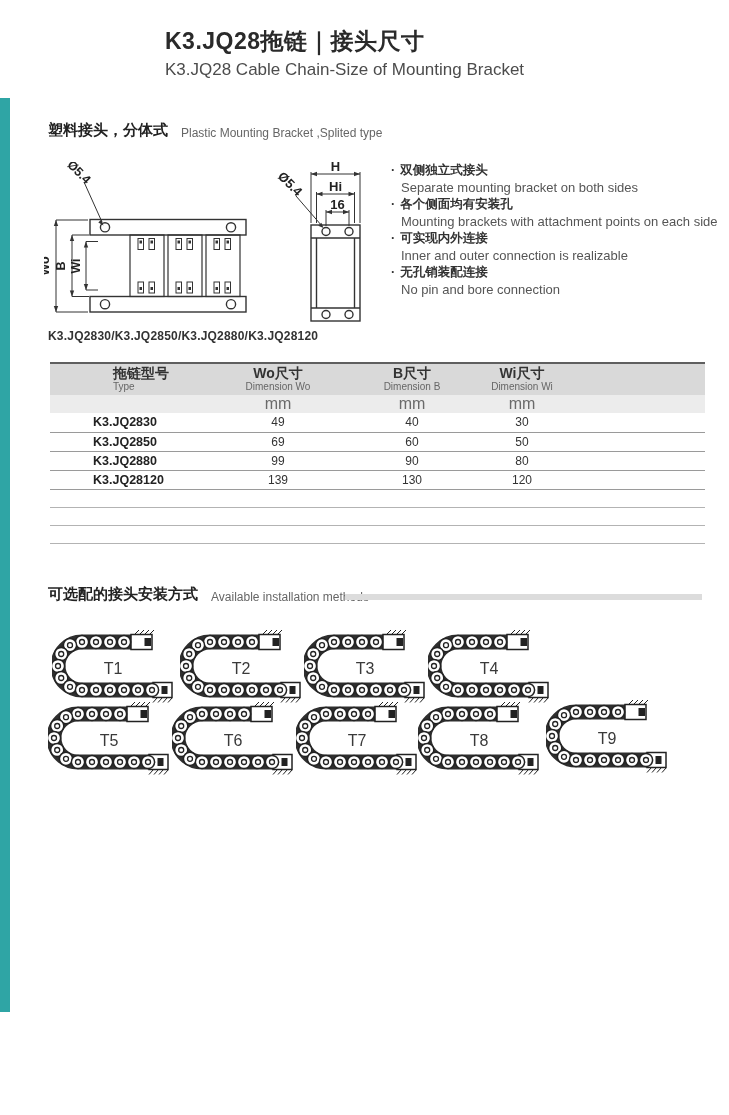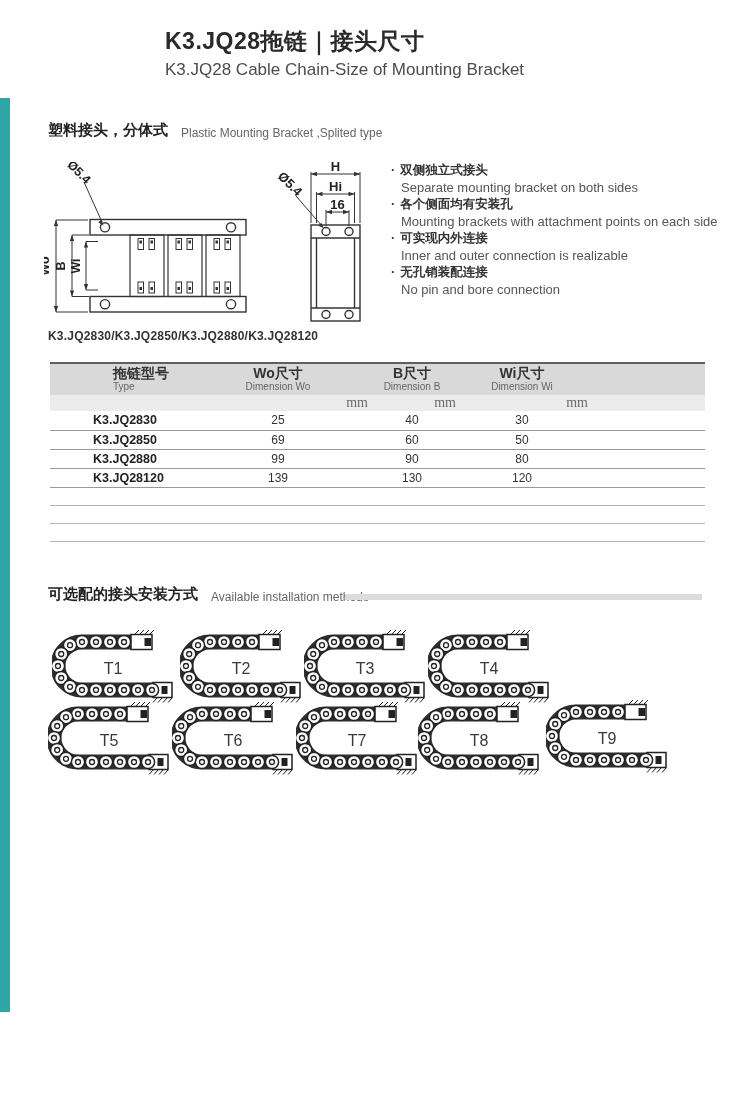--- a/index.html
+++ b/index.html
@@ -53,21 +53,21 @@
     width: 655px; border-collapse: collapse; table-layout: fixed;
     border-top: 2px solid #5f5f5f;
   }
   .size-table tr.head-row  { background: #D9D9D9; height: 32px; }
   .size-table tr.unit-row  { background: #ECECEC; height: 15px; }
   .size-table th { font-weight: 400; vertical-align: middle; padding: 2px 0 3px 0; }
   .th-zh { font-size: 14px; font-weight: 700; color: #333; line-height: 15px; }
   .th-en { font-size: 10px; color: #666; line-height: 11px; }
   .col-type .th-zh, .col-type .th-en { text-align: left; padding-left: 63px; }
   .c { text-align: center; }
-  .size-table td.unit { font-size: 14px; color: #6a6a6a; text-align: right; font-family: Liberation Serif, serif; }
+  .size-table td.unit { font-size: 16px; color: #6a6a6a; text-align: center; }
   .size-table tr.data-row { height: 19px; }
   .size-table tr.data-row td { border-bottom: 1px solid #9a9a9a; vertical-align: middle; }
   td.model { font-size: 12.5px; font-weight: 700; color: #222; padding-left: 43px; }
   td.val   { font-size: 12px; color: #333; text-align: center; }
   .size-table tr.empty-row { height: 18px; }
   .size-table tr.empty-row td { border-bottom: 1px solid #b3b3b3; }
 
   
   .chains { position: absolute; left: 0; top: 0; }
   .chain { position: absolute; width: 122px; height: 74px; }
@@ -262,21 +262,21 @@
       </tr>
       <tr class="unit-row">
         <td></td>
         <td class="unit">mm</td>
         <td class="unit">mm</td>
         <td class="unit">mm</td>
         <td></td>
       </tr>
       <tr class="data-row">
         <td class="model">K3.JQ2830</td>
-        <td class="val">25</td>
+        <td class="val">49</td>
         <td class="val">40</td>
         <td class="val">30</td>
         <td></td>
       </tr>
       <tr class="data-row">
         <td class="model">K3.JQ2850</td>
         <td class="val">69</td>
         <td class="val">60</td>
         <td class="val">50</td>
         <td></td>

